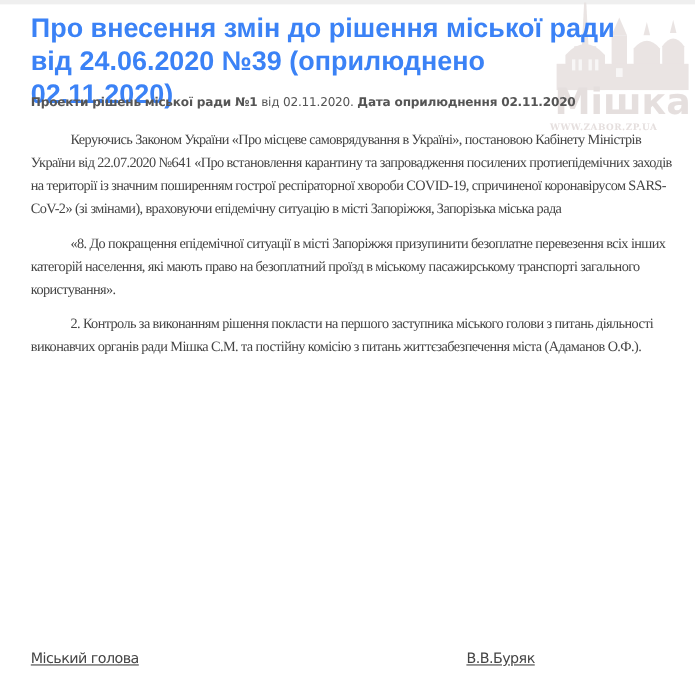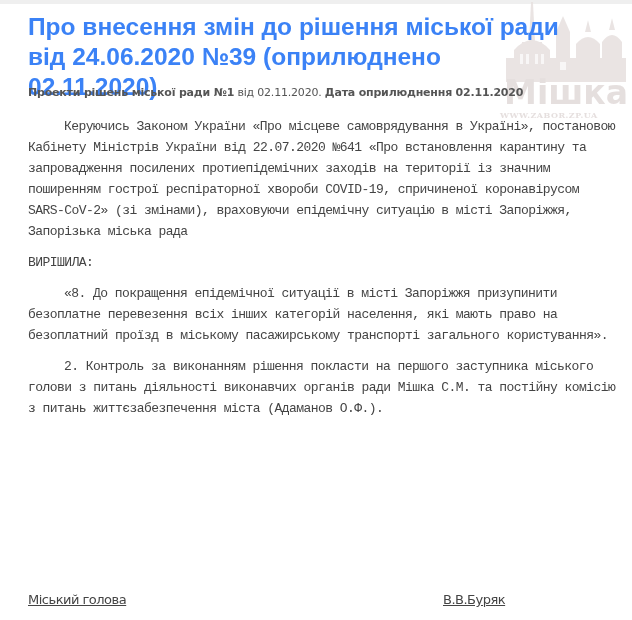--- a/index.html
+++ b/index.html
@@ -28,21 +28,21 @@
       font-size: 24.5px; line-height: 30px; color: #3b82f6;
     }
     .meta {
       position: absolute; left: 28px; top: 86px; margin: 0;
       font-family: "DejaVu Sans", sans-serif; font-size: 11px; color: #555555;
       white-space: nowrap; letter-spacing: -0.2px;
     }
     .meta b { font-weight: bold; color: #555555; }
     .body {
       position: absolute; left: 28px; top: 116px; width: 590px;
-      font-family: Liberation Mono, monospace; font-size: 13px; line-height: 21px;
+      font-family: Liberation Serif, serif; font-size: 13px; line-height: 21px;
       color: #444444; letter-spacing: -0.55px;
     }
     .body p { margin: 0 0 10px 0; }
     .indent { text-indent: 36px; }
     .sig {
       position: absolute; top: 592px; font-family: "DejaVu Sans", sans-serif;
       font-size: 13px; color: #444444; letter-spacing: -0.5px; text-decoration: underline;
     }
   </style>
 </head>
@@ -81,19 +81,18 @@
 </div>
 
 <h1>Про внесення змін до рішення міської ради від 24.06.2020 №39 (оприлюднено 02.11.2020)</h1>
 
 <p class="meta">
   <b>Проекти рішень міської ради №1</b><span> від 02.11.2020. </span><b>Дата оприлюднення 02.11.2020</b>
 </p>
 
 <div class="body">
   <p class="indent">Керуючись Законом України «Про місцеве самоврядування в Україні», постановою Кабінету Міністрів України від 22.07.2020 №641 «Про встановлення карантину та запровадження посилених протиепідемічних заходів на території із значним поширенням гострої респіраторної хвороби COVID-19, спричиненої коронавірусом SARS-CoV-2» (зі змінами), враховуючи епідемічну ситуацію в місті Запоріжжя, Запорізька міська рада</p>
-  <p>ВИРІШИЛА:</p>
   <p class="indent">«8. До покращення епідемічної ситуації в місті Запоріжжя призупинити безоплатне перевезення всіх інших категорій населення, які мають право на безоплатний проїзд в міському пасажирському транспорті загального користування».</p>
   <p class="indent">2. Контроль за виконанням рішення покласти на першого заступника міського голови з питань діяльності виконавчих органів ради Мішка С.М. та постійну комісію з питань життєзабезпечення міста (Адаманов О.Ф.).</p>
 </div>
 
 <div class="sig" style="left:28px;">Міський голова</div>
-<div class="sig" style="left:424px;margin-left:19px;">В.В.Буряк</div>
+<div class="sig" style="left:424px;">В.В.Буряк</div>
 
 </body></html>

